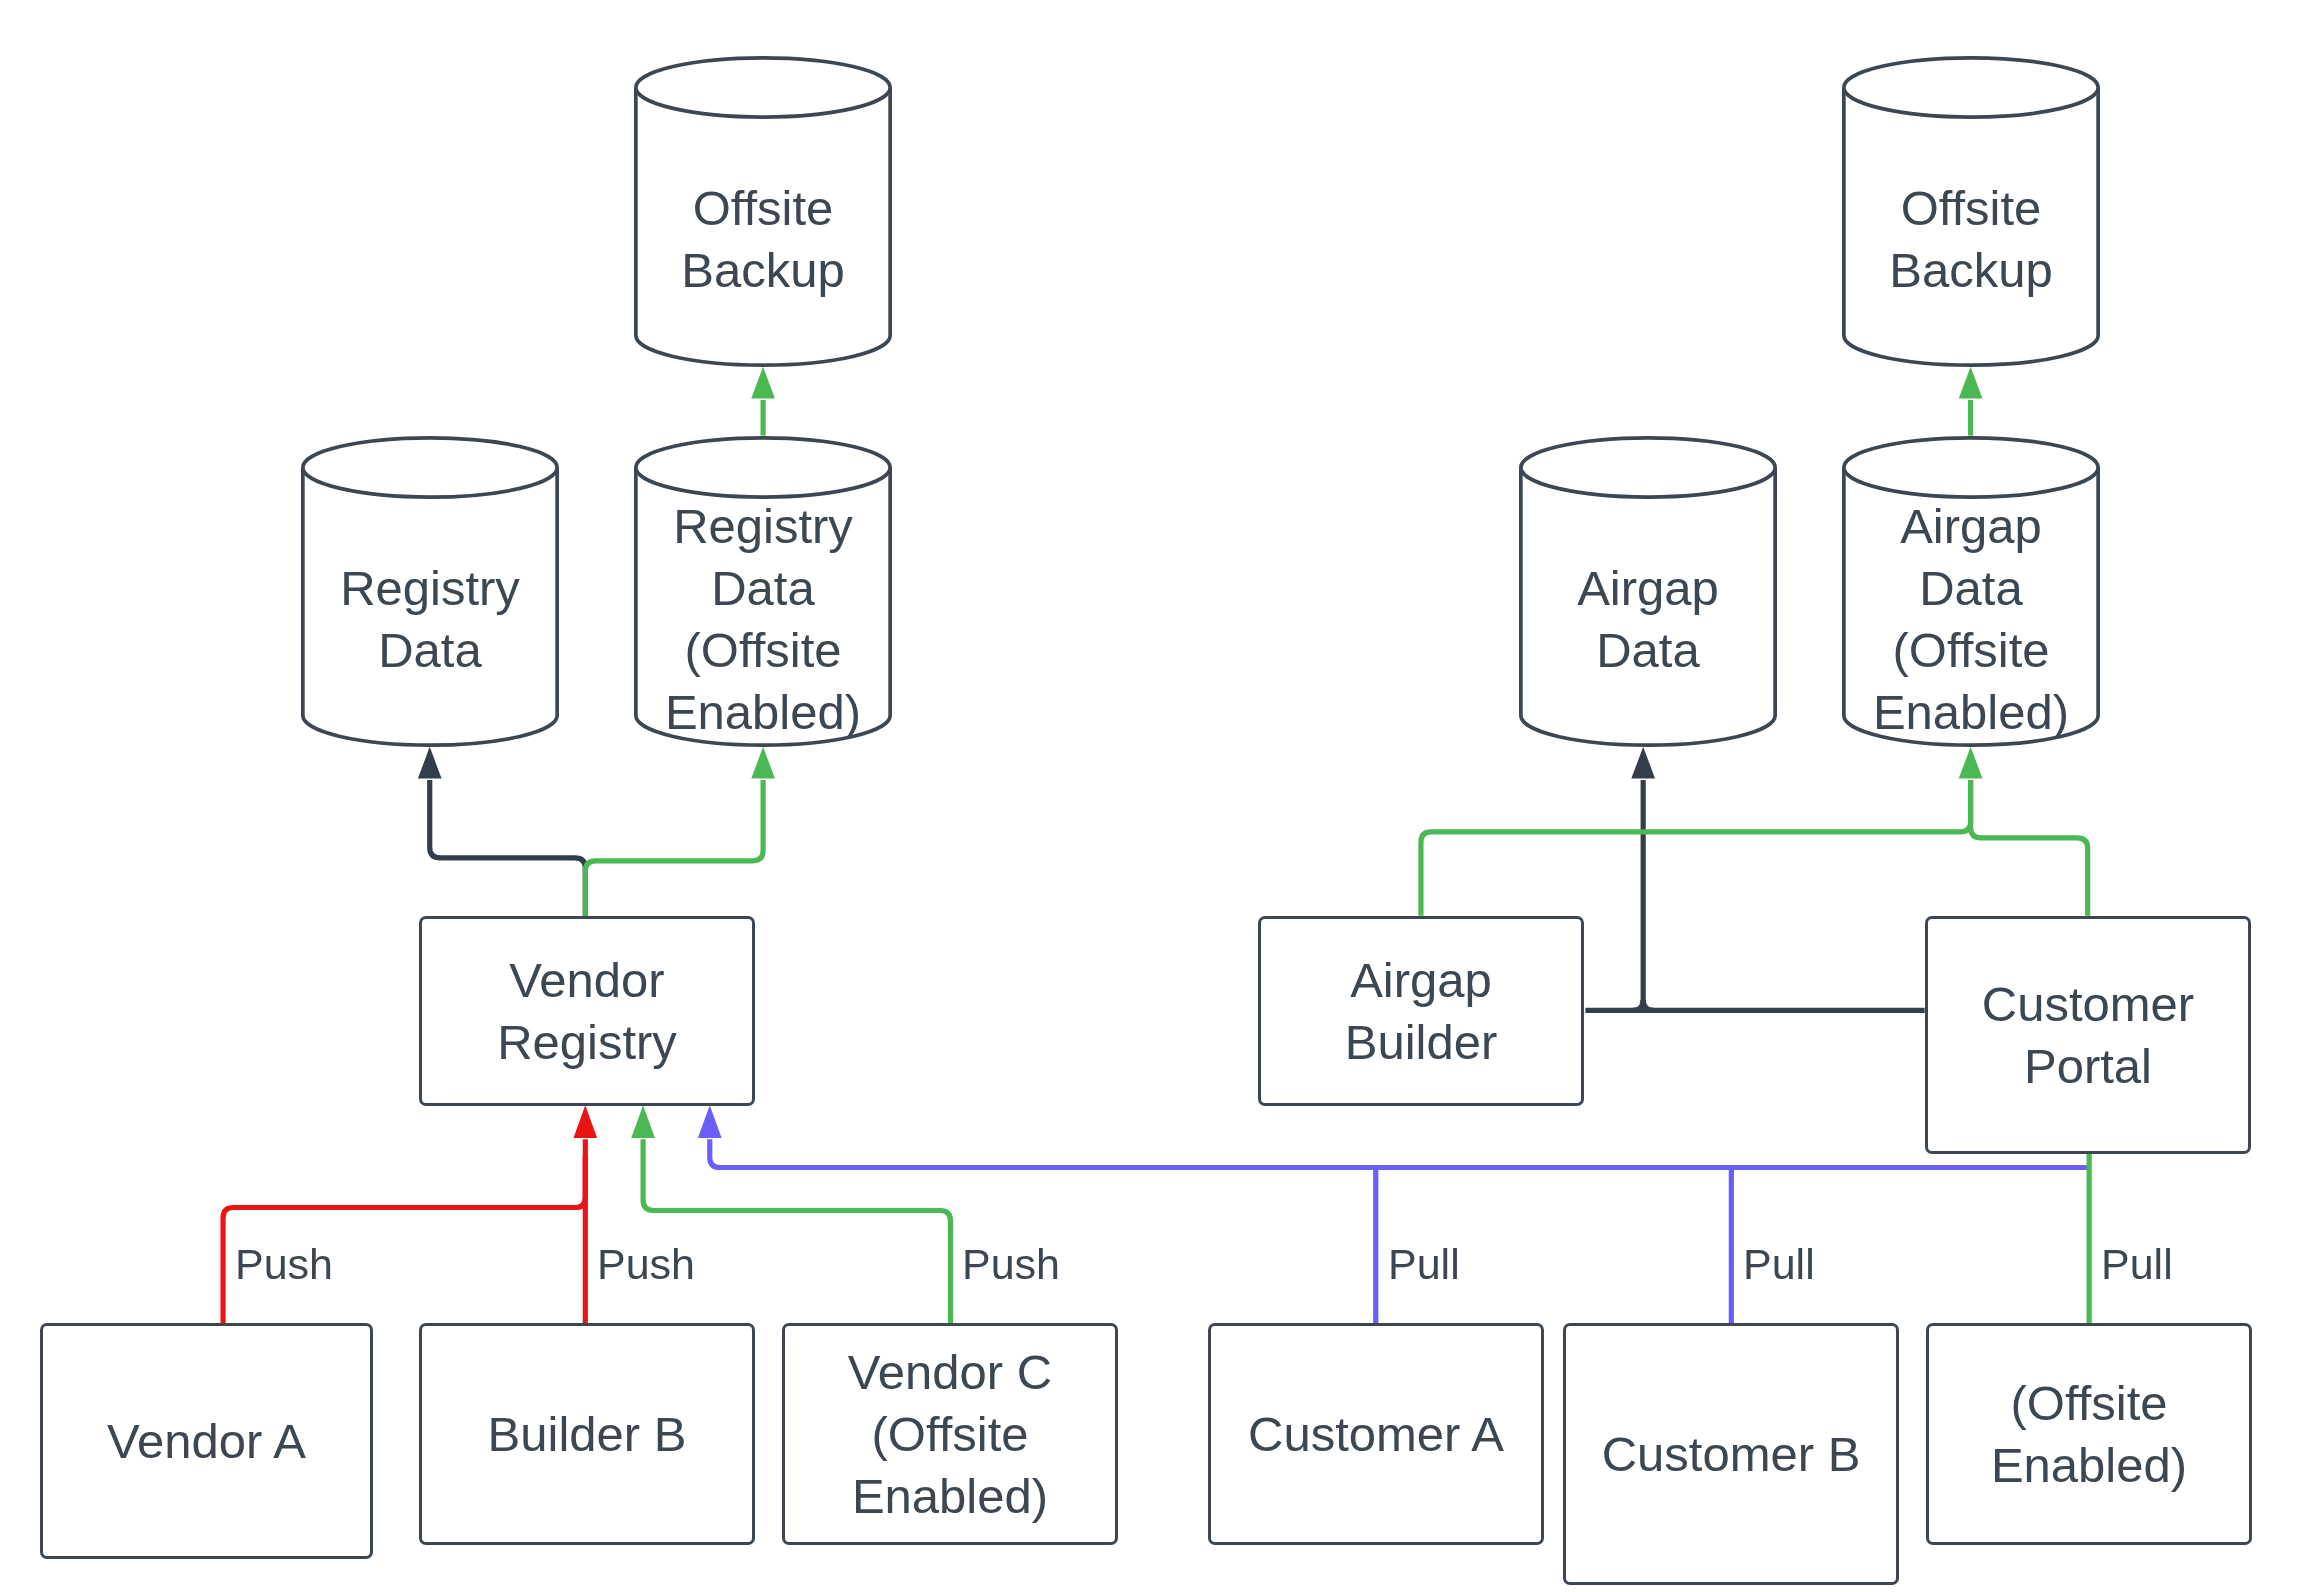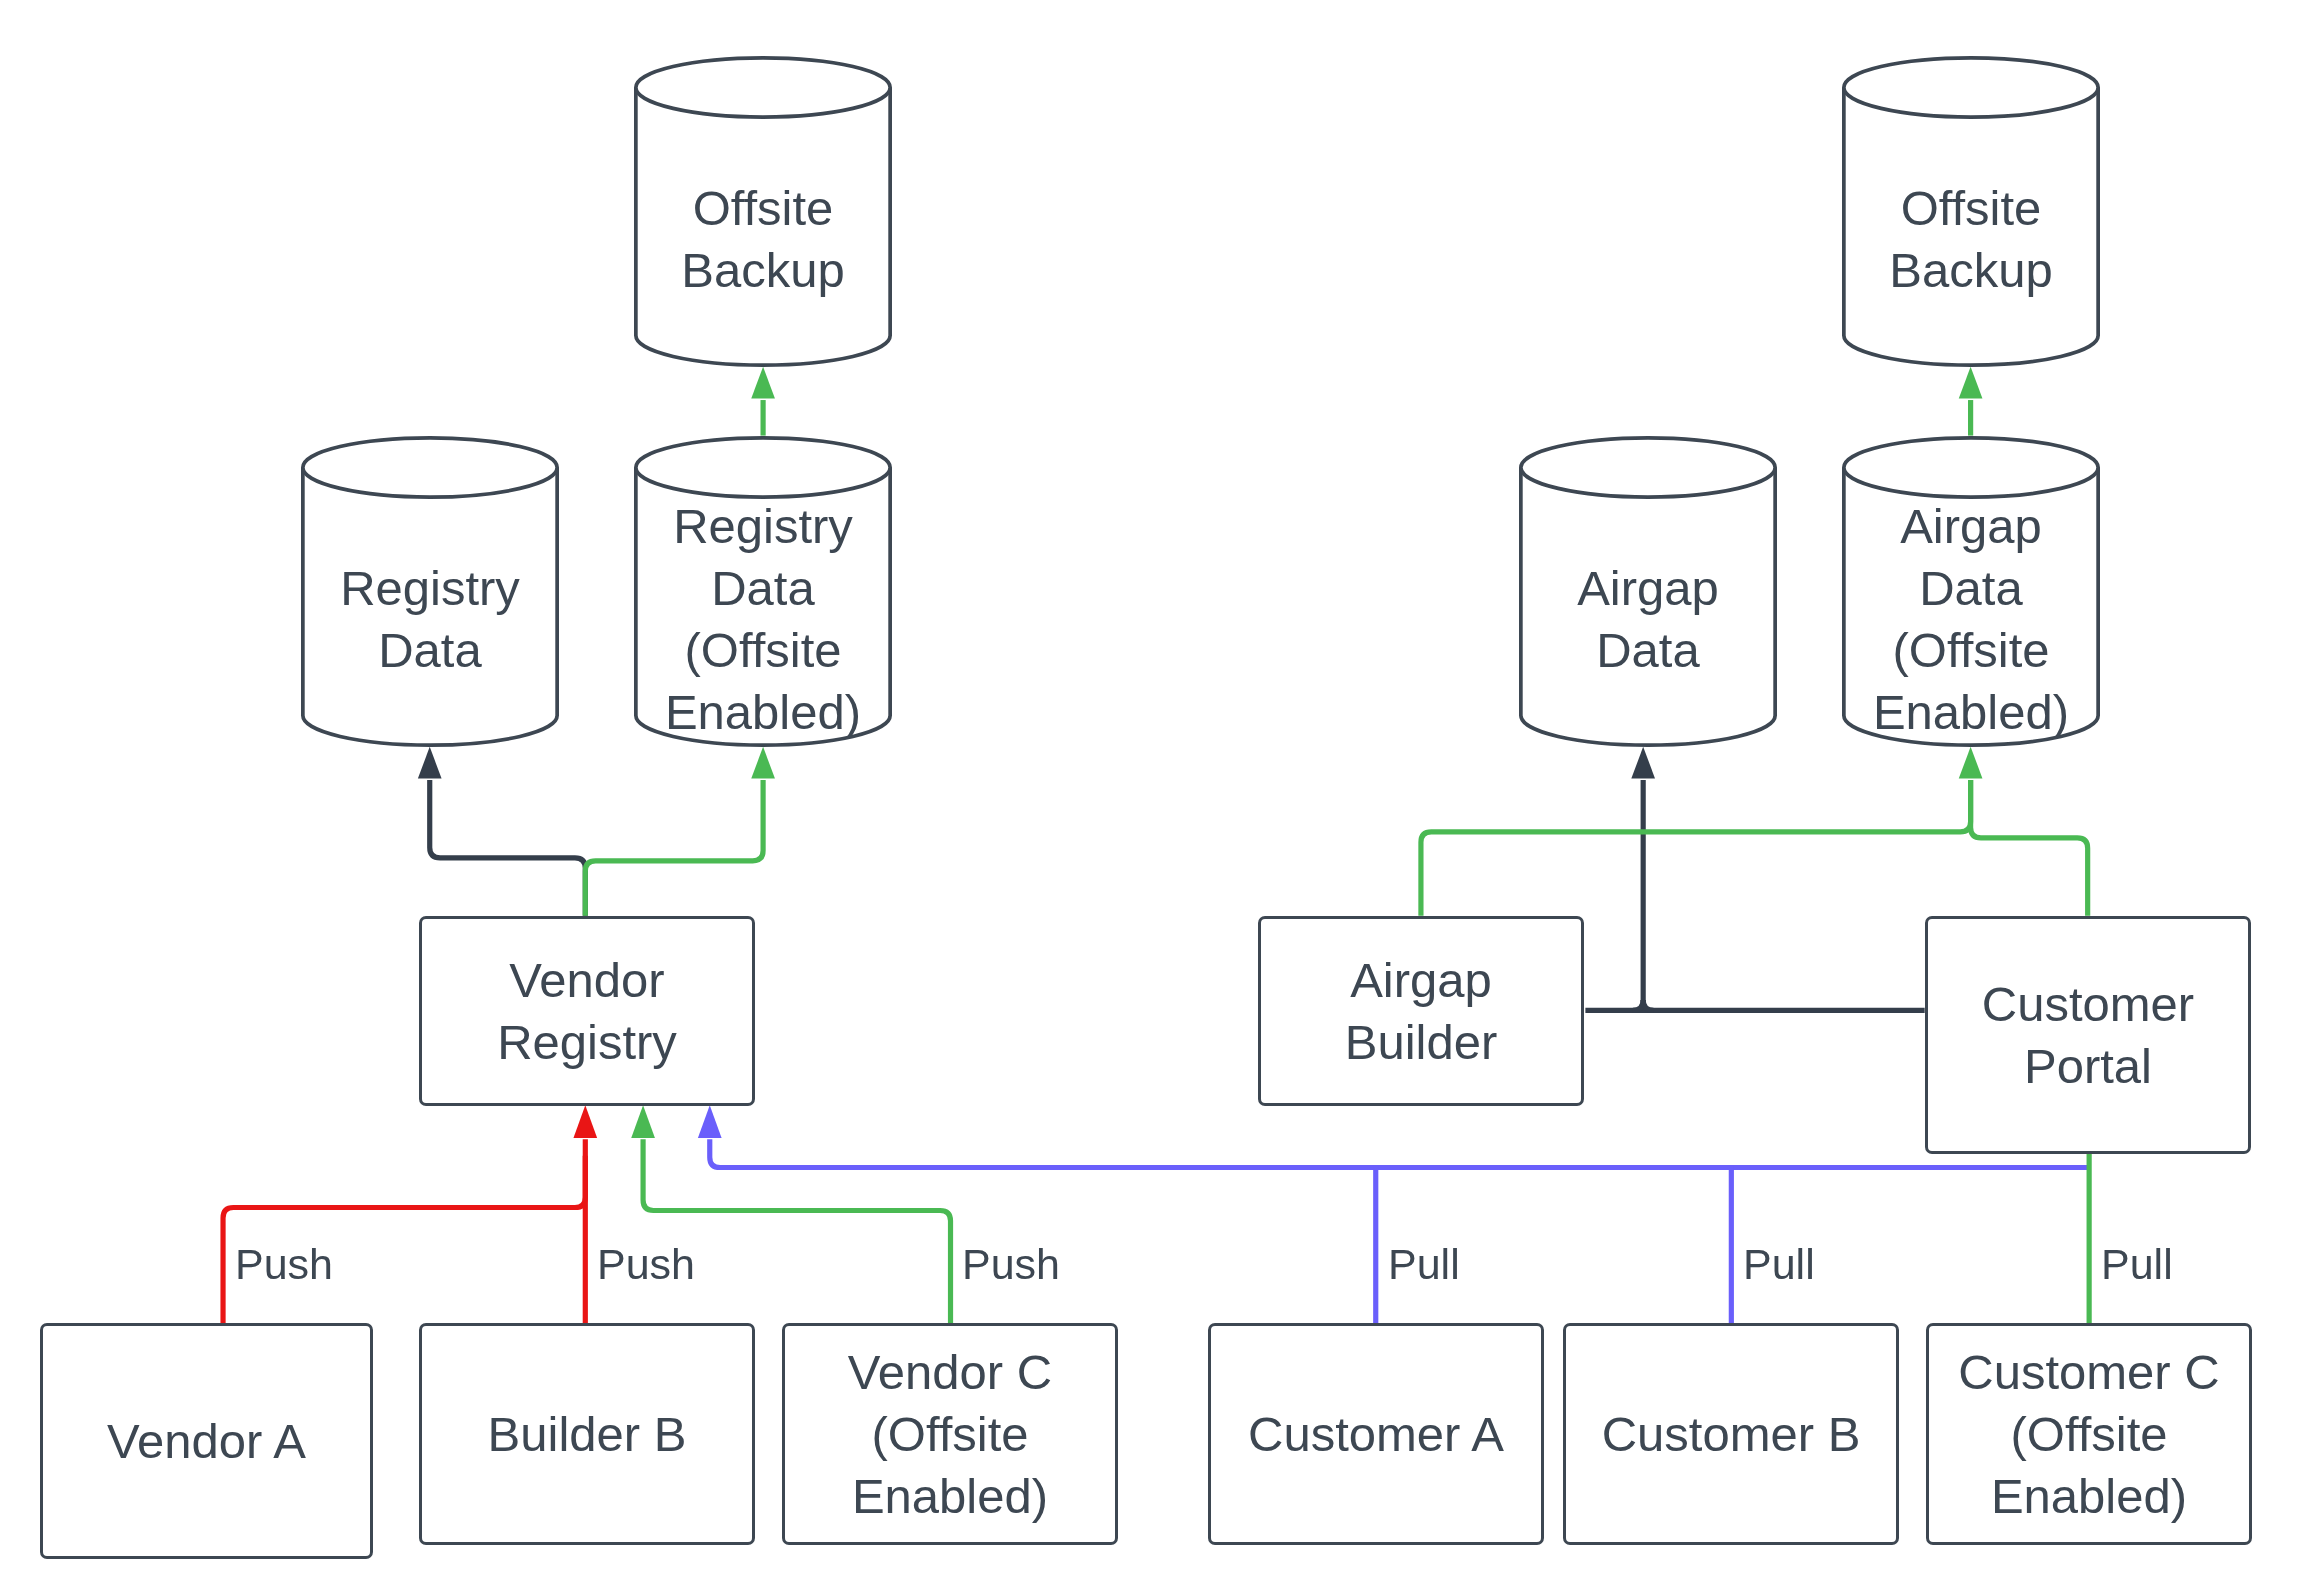--- a/index.html
+++ b/index.html
@@ -198,29 +198,28 @@
       <div>Enabled)</div>
     </div>
   </div>
 
   <div class="node box" style="left:1208px;top:1323px;width:336px;height:222px;">
     <div class="label">
       <div>Customer A</div>
     </div>
   </div>
 
-  <div class="node box" style="left:1563px;top:1323px;width:336px;height:222px;">
+  <div class="node box" style="left:1563px;top:1323px;width:336px;height:262px;">
     <div class="label">
       <div>Customer B</div>
     </div>
   </div>
 
   <div class="node box" style="left:1926px;top:1323px;width:326px;height:222px;">
     <div class="label">
-      <div>Customer C</div>
       <div>(Offsite</div>
       <div>Enabled)</div>
     </div>
   </div>
 
   <div class="edge-label" style="left:235px;top:1233px;">Push</div>
   <div class="edge-label" style="left:597px;top:1233px;">Push</div>
   <div class="edge-label" style="left:962px;top:1233px;">Push</div>
   <div class="edge-label" style="left:1388px;top:1233px;">Pull</div>
   <div class="edge-label" style="left:1743px;top:1233px;">Pull</div>

